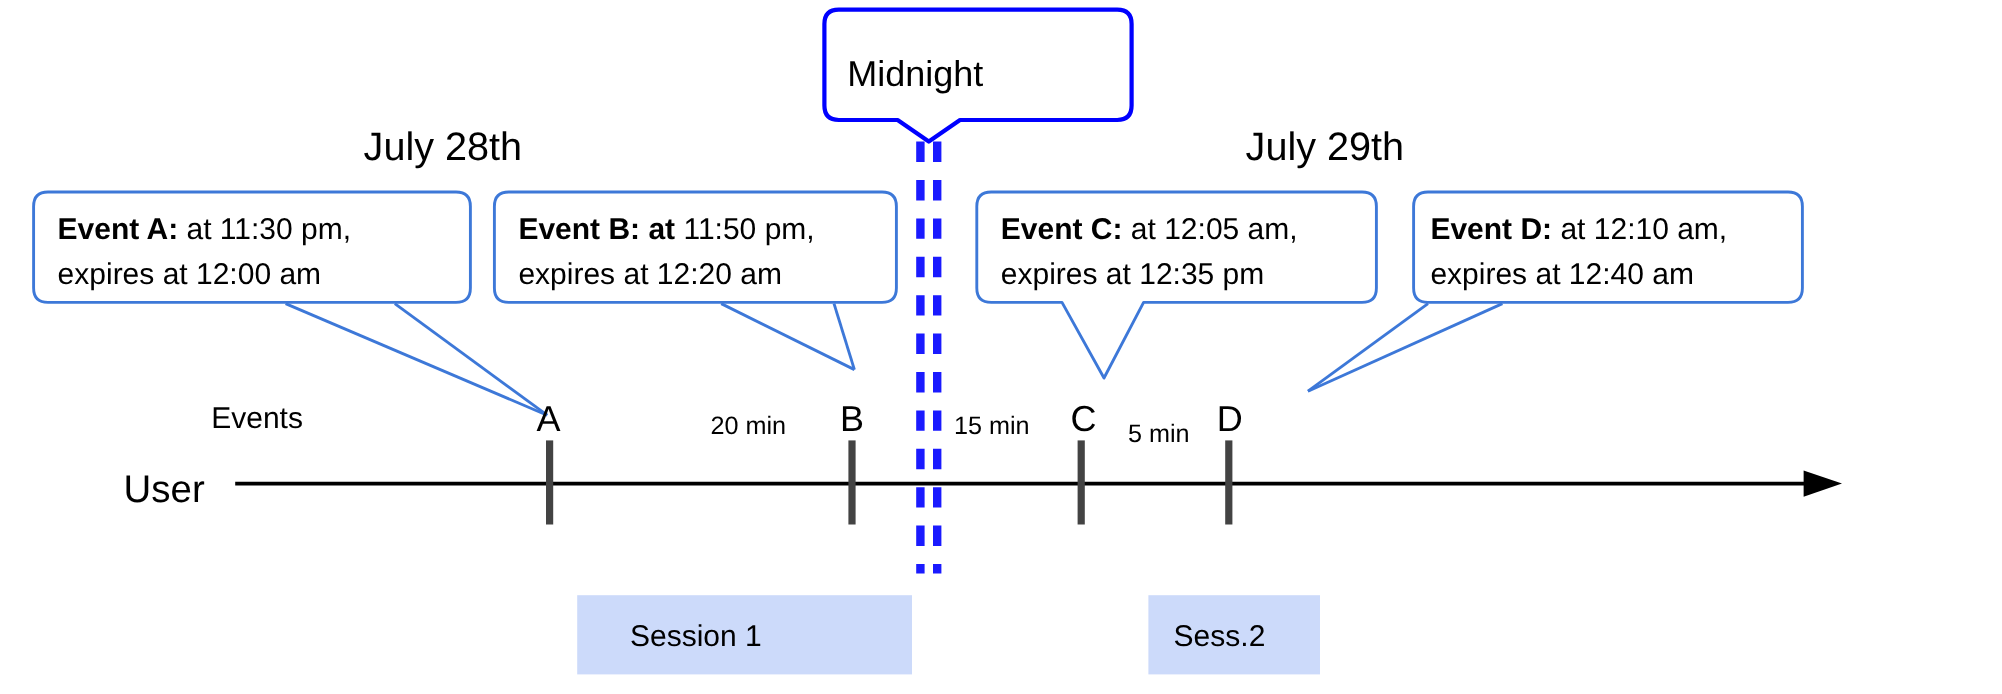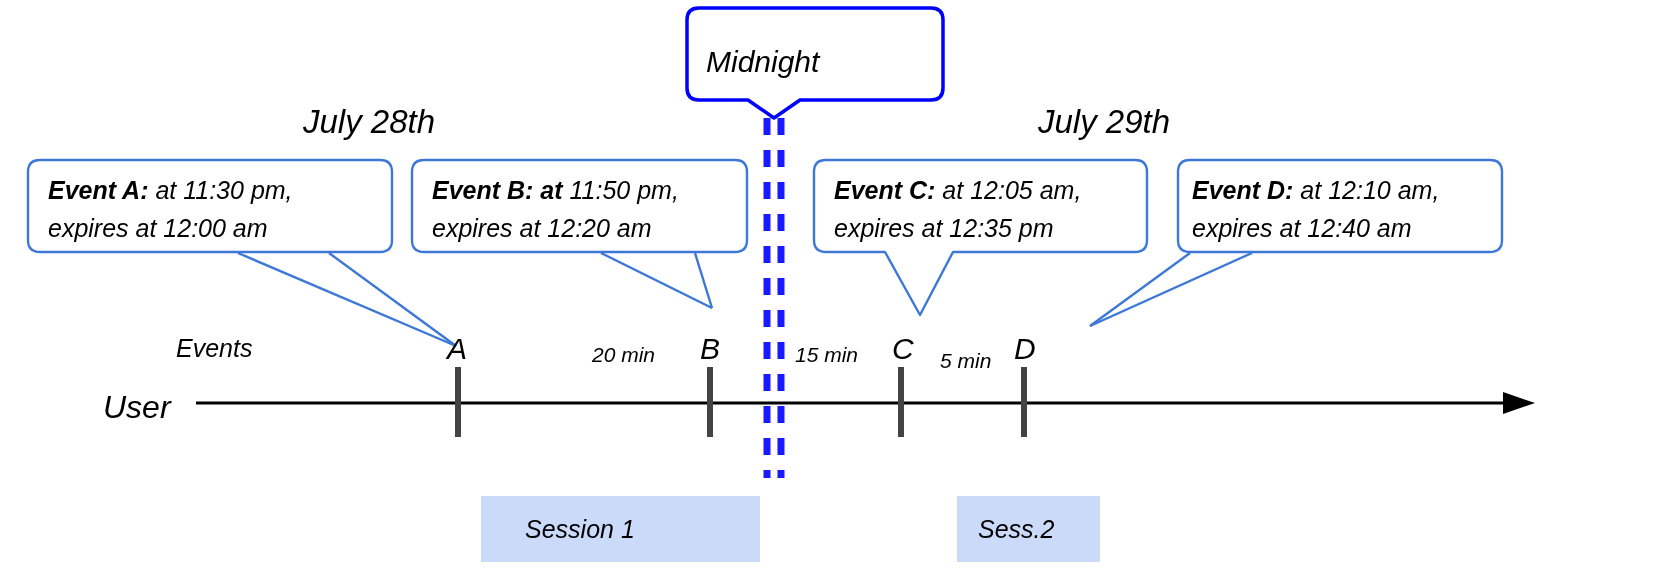--- a/index.html
+++ b/index.html
@@ -10,21 +10,20 @@
   body {
     width: 1668px;
     height: 578px;
     font-family: "Liberation Sans", sans-serif;
     overflow: hidden;
   }
   #diagram-root {
     position: relative;
     width: 1668px;
     height: 578px;
-    font-style: italic;
   }
   svg#timeline-svg {
     position: absolute;
     left: 0;
     top: 0;
     width: 1668px;
     height: 578px;
   }
   .svg-text {
     font-family: "Liberation Sans", sans-serif;

